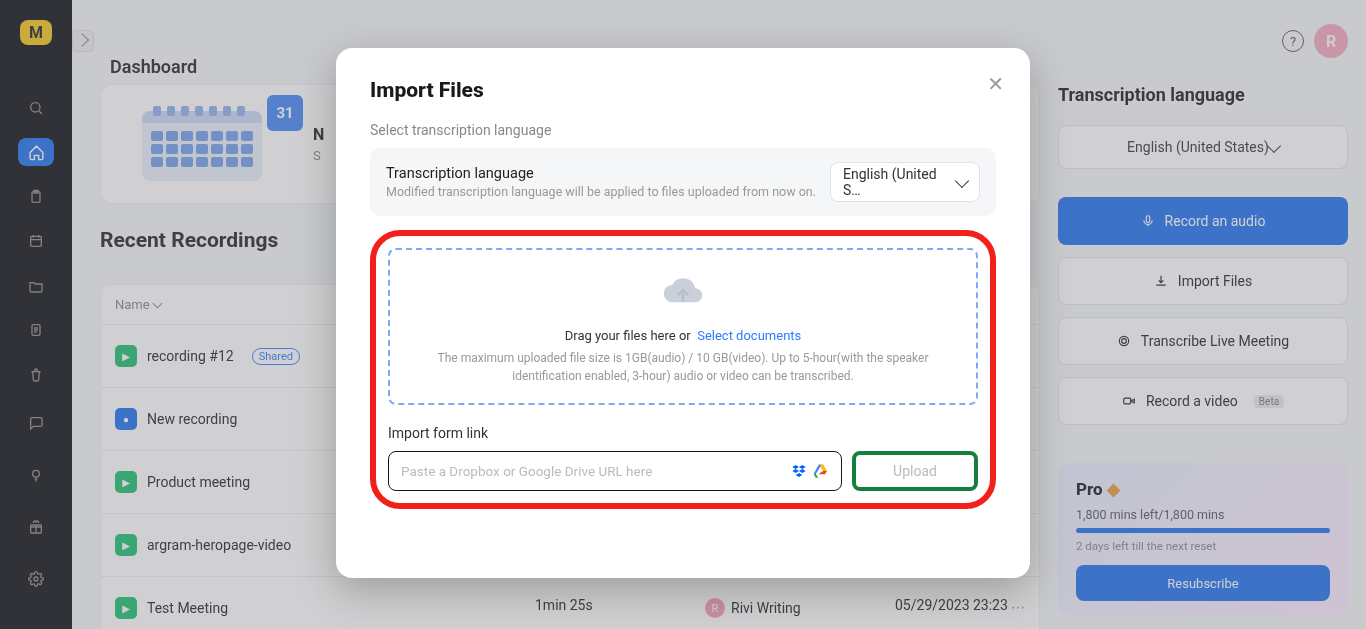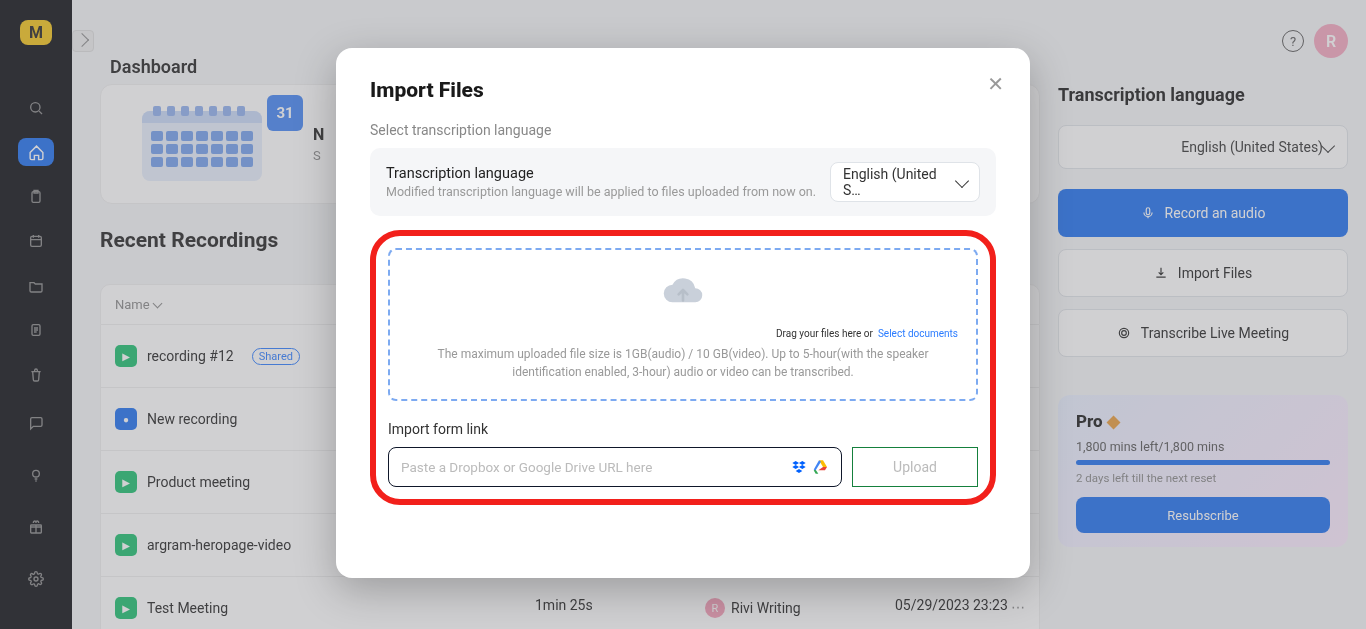--- a/index.html
+++ b/index.html
@@ -41,21 +41,21 @@
 .file-ico { width:22px;height:22px;border-radius:5px;background:#1bbf6e;display:flex;align-items:center;justify-content:center;color:#fff;font-size:10px;}
 .file-ico.blue{background:#1d6ff0;}
 .shared-badge{border:1px solid #2b7cff;color:#2b7cff;font-size:11px;padding:1px 6px;border-radius:10px;margin-left:8px;}
 .more{position:absolute;right:14px;top:22px;color:#888;cursor:pointer;}
 .editor{display:flex;align-items:center;gap:6px;}
 .editor .eavatar{width:20px;height:20px;border-radius:50%;background:#f59cb5;display:flex;align-items:center;justify-content:center;color:#fff;font-size:11px;}
 
 
 .right-panel { position:absolute; right:18px; top:84px; width:290px;}
 .rp-title { font-size:18px;font-weight:700;color:#1a1a1a;margin-bottom:20px;}
-.lang-select { width:100%; height:44px; border:1px solid #dfe3e8; border-radius:8px; background:#fff; display:flex;align-items:center;justify-content:flex-end;padding:0 14px;font-size:14px;color:#333;cursor:pointer;margin-bottom:20px;}
+.lang-select { width:100%; height:44px; border:1px solid #dfe3e8; border-radius:8px; background:#fff; display:flex;align-items:center;justify-content:center;padding:0 14px;font-size:14px;color:#333;cursor:pointer;margin-bottom:28px;}
 .rp-btn { width:100%; height:48px; border-radius:8px; border:1px solid transparent; display:flex;align-items:center;justify-content:center;gap:10px;font-size:14px;cursor:pointer;margin-bottom:12px; position:relative;}
 .rp-btn.primary{background:#1d6ff0;color:#fff;}
 .rp-btn.secondary{background:#fff;border-color:#dfe3e8;color:#222;}
 .beta-badge{background:#e8eaee;color:#777;font-size:10px;padding:1px 5px;border-radius:4px;margin-left:6px;}
 
 .pro-card{ margin-top:38px;background:linear-gradient(135deg,#e9f0ff 0%,#fdebff 100%);border-radius:12px;padding:16px 18px 14px 18px; position:relative;}
 .pro-card h4{font-size:17px;font-weight:800;color:#1a1a1a;}
 .pro-card .mins{font-size:12.5px;color:#555;margin-top:8px;}
 .pro-card .bar{height:5px;background:#cfe0ff;border-radius:4px;margin-top:6px;overflow:hidden;}
 .pro-card .bar .fill{height:100%;width:100%;background:#1d6ff0;}
@@ -72,31 +72,31 @@
 .sub1{font-size:14px;color:#888;margin-top:20px;}
 .lang-box{background:#f5f6f8;border-radius:10px;padding:14px 16px;margin-top:10px;display:flex;justify-content:space-between;align-items:center;}
 .lang-box .lt{font-size:14.5px;color:#222;}
 .lang-box .ld{font-size:12.5px;color:#999;margin-top:2px;}
 .lang-dd{width:150px;height:40px;background:#fff;border:1px solid #dfe3e8;border-radius:8px;display:flex;align-items:center;justify-content:space-between;padding:0 12px;font-size:14px;color:#333;cursor:pointer;}
 
 .highlight-zone{border:6px solid #f2201b;border-radius:30px;margin-top:14px;padding:12px;}
 .dropzone{border:2px dashed #7daaf1;border-radius:8px;padding:22px 18px 18px 18px;text-align:center;}
 .cloud-ico{width:42px;height:36px;margin:0 auto 20px auto;position:relative;}
 .cloud-ico svg{width:42px;height:36px;}
-.dz-text{font-size:10px;color:#333;text-align:right;}
+.dz-text{font-size:13px;color:#333;}
 .dz-text a{color:#2b7cff;cursor:pointer;}
 .dz-small{font-size:12px;color:#999;margin-top:6px;line-height:1.5;}
 
 .import-link{margin-top:20px;}
 .import-link .lbl{font-size:14px;color:#333;margin-bottom:10px;}
 .import-row{display:flex;gap:10px;}
 .url-ipt{flex:1;height:40px;border:1px solid #0f172a;border-radius:8px;display:flex;align-items:center;justify-content:space-between;padding:0 12px;color:#bbb;font-size:13.5px;}
 .provider-icons{display:flex;gap:6px;}
 .provider-icons span{width:16px;height:16px;}
-.upload-btn{width:126px;height:40px;border:1px solid #15803d;border-radius:0;display:flex;align-items:center;justify-content:center;color:#bbb;font-size:14px;cursor:pointer;text-align:right;}
+.upload-btn{width:126px;height:40px;border:4px solid #15803d;border-radius:8px;display:flex;align-items:center;justify-content:center;color:#bbb;font-size:14px;cursor:pointer;text-align:right;}
 
 .chev{width:10px;height:10px;border-right:1.5px solid currentColor;border-bottom:1.5px solid currentColor;transform:rotate(45deg);margin-top:-3px;}
 </style>
 </head>
 <body>
 
 <div class="left-sidebar">
   <div class="sidebar-logo">M</div>
   <div class="nav-item">
       <svg width="16" height="16" viewBox="0 0 24 24" fill="none" stroke="currentColor" stroke-width="2">
@@ -302,20 +302,28 @@
         <path d="M12 3v12M8 11l4 4 4-4M4 19h16"></path>
       </svg>
       <span>Import Files</span>
     </div>
   <div class="rp-btn secondary">
       <svg width="14" height="14" viewBox="0 0 24 24" fill="none" stroke="currentColor" stroke-width="2">
         <circle cx="12" cy="12" r="4"></circle>
         <circle cx="12" cy="12" r="8"></circle>
       </svg>
       <span>Transcribe Live Meeting</span>
+    </div>
+  <div class="rp-btn secondary">
+      <svg width="14" height="14" viewBox="0 0 24 24" fill="none" stroke="currentColor" stroke-width="2">
+        <rect x="3" y="7" width="12" height="10" rx="2"></rect>
+        <path d="M21 9l-6 3 6 3V9z"></path>
+      </svg>
+      <span>Record a video</span>
+      <span class="beta-badge">Beta</span>
     </div>
 
   <div class="pro-card">
     <h4><span>Pro</span> <span style="color:#e89b3a">◆</span></h4>
     <div class="mins">1,800 mins left/1,800 mins</div>
     <div class="bar">
         <div class="fill"></div>
       </div>
     <div class="days">2 days left till the next reset</div>
     <div class="resub">Resubscribe</div>

